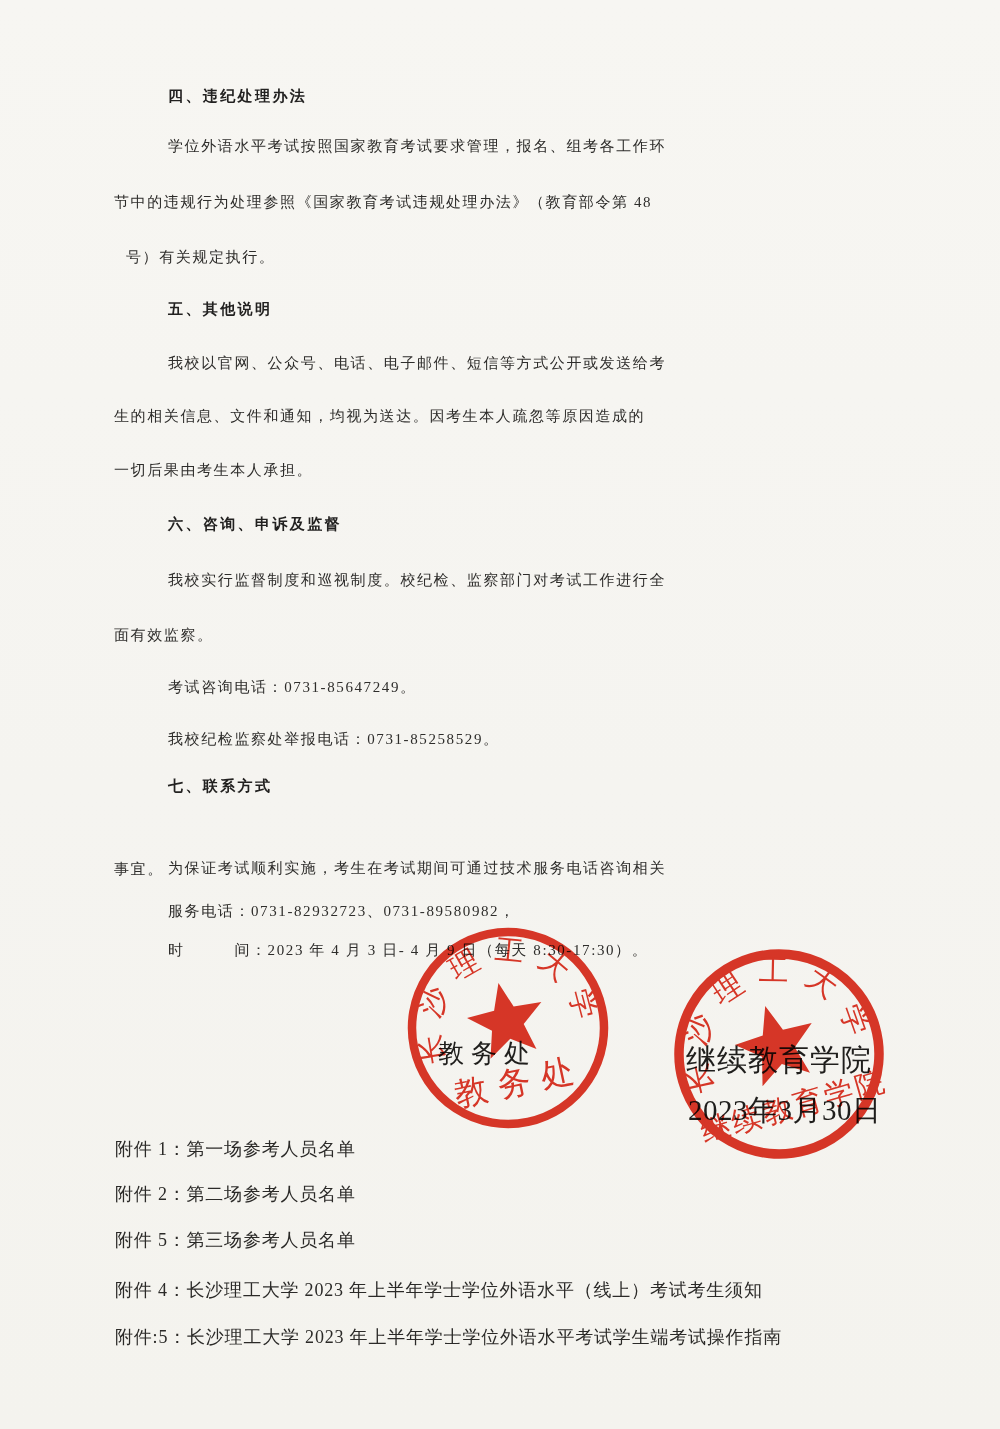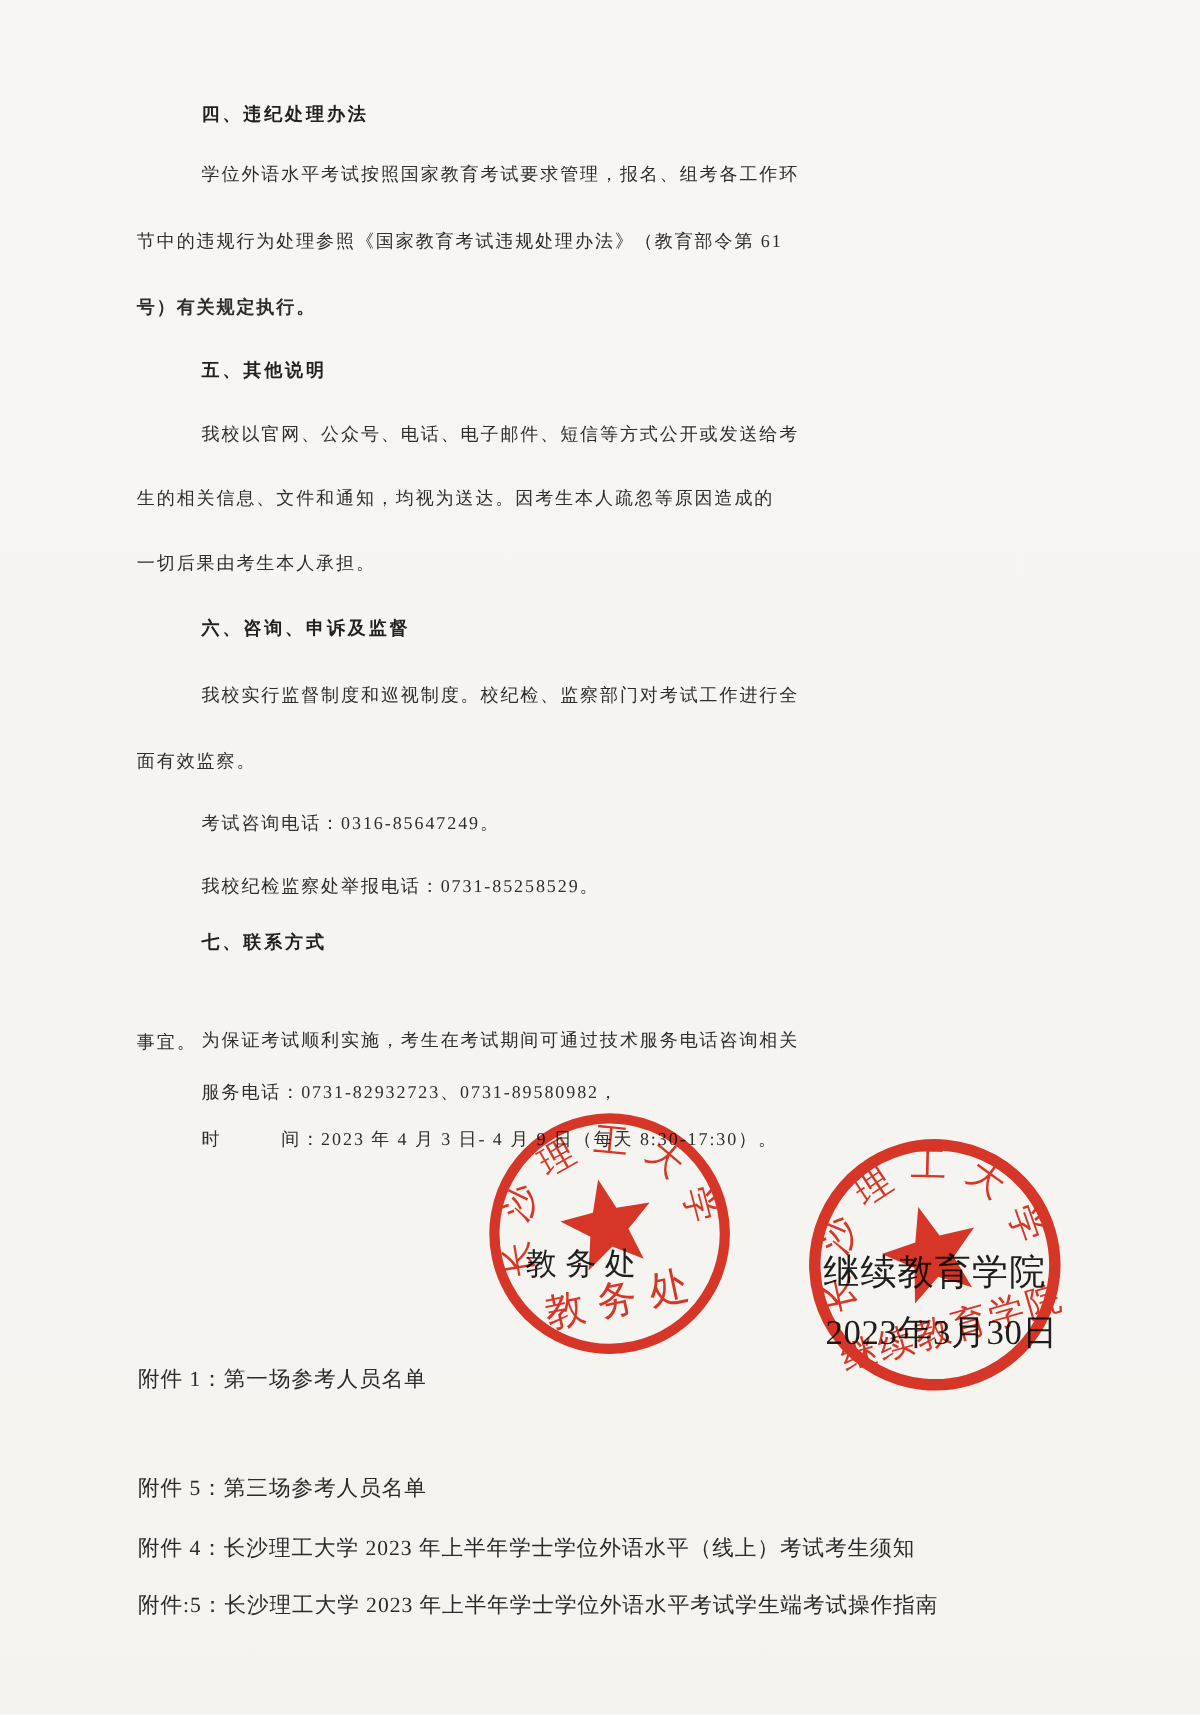--- a/index.html
+++ b/index.html
@@ -35,30 +35,30 @@
   }
   .seal text{font-family:"Liberation Serif","DejaVu Serif",serif;}
 </style>
 </head>
 <body>
 
 <div class="page">
 
   <div class="tline bold" style="left:168px;top:88px;">四、违纪处理办法</div>
   <div class="tline" style="left:168px;top:138px;">学位外语水平考试按照国家教育考试要求管理，报名、组考各工作环</div>
-  <div class="tline" style="left:114px;top:194px;">节中的违规行为处理参照《国家教育考试违规处理办法》（教育部令第 61</div>
-  <div class="tline" style="left:114px;top:249px;font-weight:bold;">号）有关规定执行。</div>
+  <div class="tline" style="left:114px;top:194px;">节中的违规行为处理参照《国家教育考试违规处理办法》（教育部令第 48</div>
+  <div class="tline" style="left:126px;top:249px;">号）有关规定执行。</div>
   <div class="tline bold" style="left:168px;top:301px;">五、其他说明</div>
   <div class="tline" style="left:168px;top:355px;">我校以官网、公众号、电话、电子邮件、短信等方式公开或发送给考</div>
   <div class="tline" style="left:114px;top:408px;">生的相关信息、文件和通知，均视为送达。因考生本人疏忽等原因造成的</div>
   <div class="tline bold" style="left:168px;top:516px;">六、咨询、申诉及监督</div>
   <div class="tline" style="left:114px;top:462px;">一切后果由考生本人承担。</div>
   <div class="tline" style="left:168px;top:572px;">我校实行监督制度和巡视制度。校纪检、监察部门对考试工作进行全</div>
   <div class="tline" style="left:114px;top:627px;">面有效监察。</div>
-  <div class="tline" style="left:168px;top:679px;">考试咨询电话：0316-85647249。</div>
+  <div class="tline" style="left:168px;top:679px;">考试咨询电话：0731-85647249。</div>
   <div class="tline" style="left:168px;top:731px;">我校纪检监察处举报电话：0731-85258529。</div>
   <div class="tline bold" style="left:168px;top:778px;">七、联系方式</div>
   <div class="tline" style="left:168px;top:860px;">为保证考试顺利实施，考生在考试期间可通过技术服务电话咨询相关</div>
   <div class="tline" style="left:114px;top:861px;">事宜。</div>
   <div class="tline" style="left:168px;top:903px;">服务电话：0731-82932723、0731-89580982，</div>
   <div class="tline" style="left:168px;top:942px;">时　　　间：2023 年 4 月 3 日- 4 月 9 日（每天 8:30-17:30）。</div>
 
   <div class="sig" style="left:438px;top:1036px;font-size:26px;letter-spacing:7px;">教务处</div>
   <div class="sig" style="left:686px;top:1040px;font-size:30px;letter-spacing:1px;">继续教育学院</div>
   <div class="sig" style="left:688px;top:1091px;font-size:29px;letter-spacing:0.5px;">2023年3月30日</div>
@@ -81,17 +81,18 @@
       <path id="arcR" d="M 51 149.1 A 73 73 0 1 1 181 149.1" fill="none"></path>
       <text font-size="30" fill="#dd2818" letter-spacing="14">
         <textPath href="#arcR" startOffset="50%" text-anchor="middle">长沙理工大学</textPath>
       </text>
       <polygon fill="#dd2818" points="116,66 126.5,93.7 156,95.2 133,113.9 140.7,142.5 116,126.3 91.3,142.5 99,113.9 76,95.2 105.5,93.7"></polygon>
       <text x="116" y="180" text-anchor="middle" font-size="29" letter-spacing="3" fill="#dd2818">继续教育学院</text>
     </g>
   </svg>
 
   <div class="tline att" style="left:115px;top:1139px;">附件 1：第一场参考人员名单</div>
+  <div class="tline att" style="left:115px;top:1184px;">附件 2：第二场参考人员名单</div>
   <div class="tline att" style="left:115px;top:1230px;">附件 5：第三场参考人员名单</div>
   <div class="tline att" style="left:115px;top:1280px;text-align:right;">附件 4：长沙理工大学 2023 年上半年学士学位外语水平（线上）考试考生须知</div>
   <div class="tline att" style="left:115px;top:1327px;">附件:5：长沙理工大学 2023 年上半年学士学位外语水平考试学生端考试操作指南</div>
 
 </div>
 
 </body></html>

